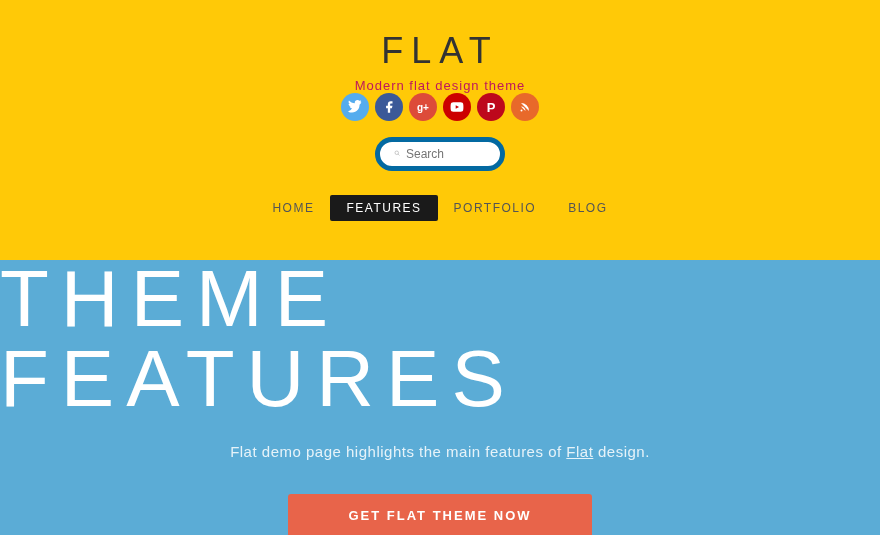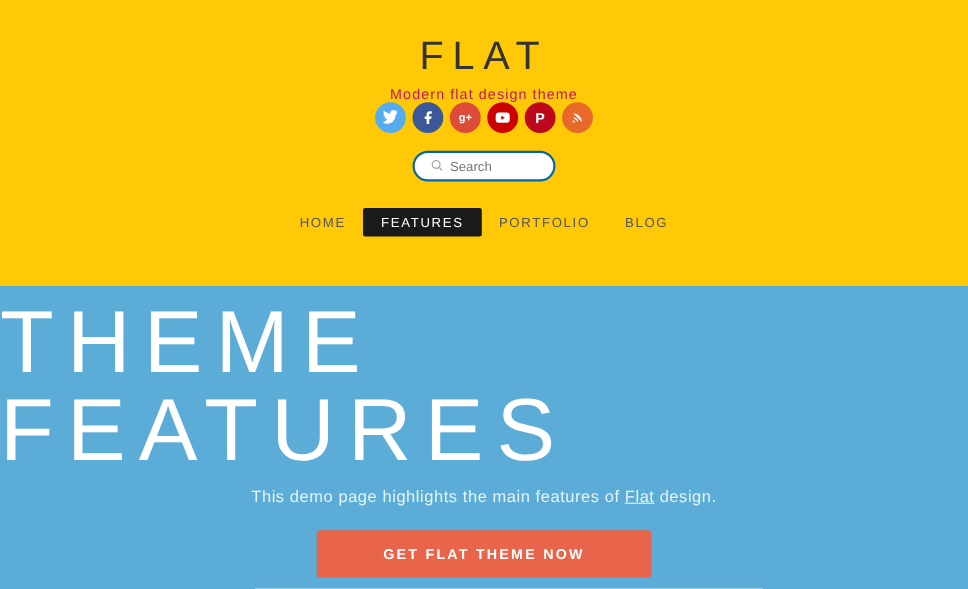--- a/index.html
+++ b/index.html
@@ -59,21 +59,21 @@
     .icon-rss { background-color: #E8692A; }
 
     .search-bar {
       display: flex;
       align-items: flex-start;
       background: white;
       border-radius: 20px;
       padding: 5px 14px;
       width: 130px;
       margin-bottom: 20px;
-      border: 2px solid #0369a1;
+      border: 5px solid #0369a1;
     }
 
     .search-icon-svg {
       width: 12px;
       height: 12px;
       margin-right: 6px;
       color: #aaa;
     }
 
     .search-input {
@@ -111,21 +111,21 @@
 
     
     .hero-section {
       background-color: #5BACD6;
       width: 100%;
       height: 275px;
       display: flex;
       flex-direction: column;
       align-items: center;
       justify-content: center;
-      gap: 12px;
+      gap: 24px;
     }
 
     .hero-title {
       font-size: 80px;
       font-weight: 200;
       color: white;
       letter-spacing: 12px;
       font-family: 'Arial', sans-serif;
       line-height: 1;
     }
@@ -202,16 +202,16 @@
     <span class="nav-item">HOME</span>
     <span class="nav-item active">FEATURES</span>
     <span class="nav-item">PORTFOLIO</span>
     <span class="nav-item">BLOG</span>
   </nav>
 </div>
 
 <div class="hero-section">
   <h2 class="hero-title">THEME FEATURES</h2>
   <p class="hero-subtitle">
-    <span>This demo page highlights the main features of </span><u>Flat</u><span> design.</span>
+    <span>Flat demo page highlights the main features of </span><u>Flat</u><span> design.</span>
   </p>
   <button class="cta-button">GET FLAT THEME NOW</button>
 </div>
 
 </body></html>

